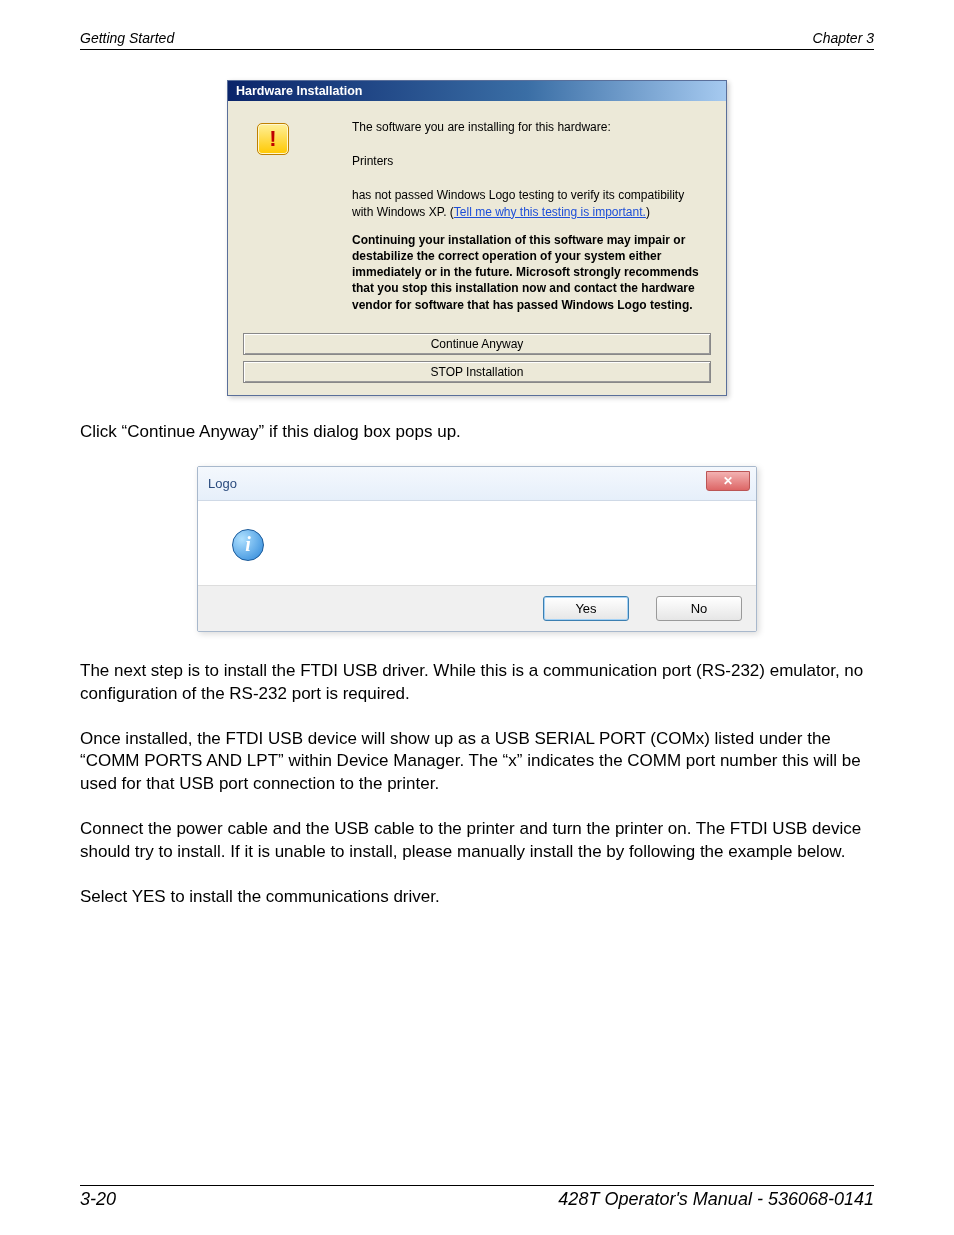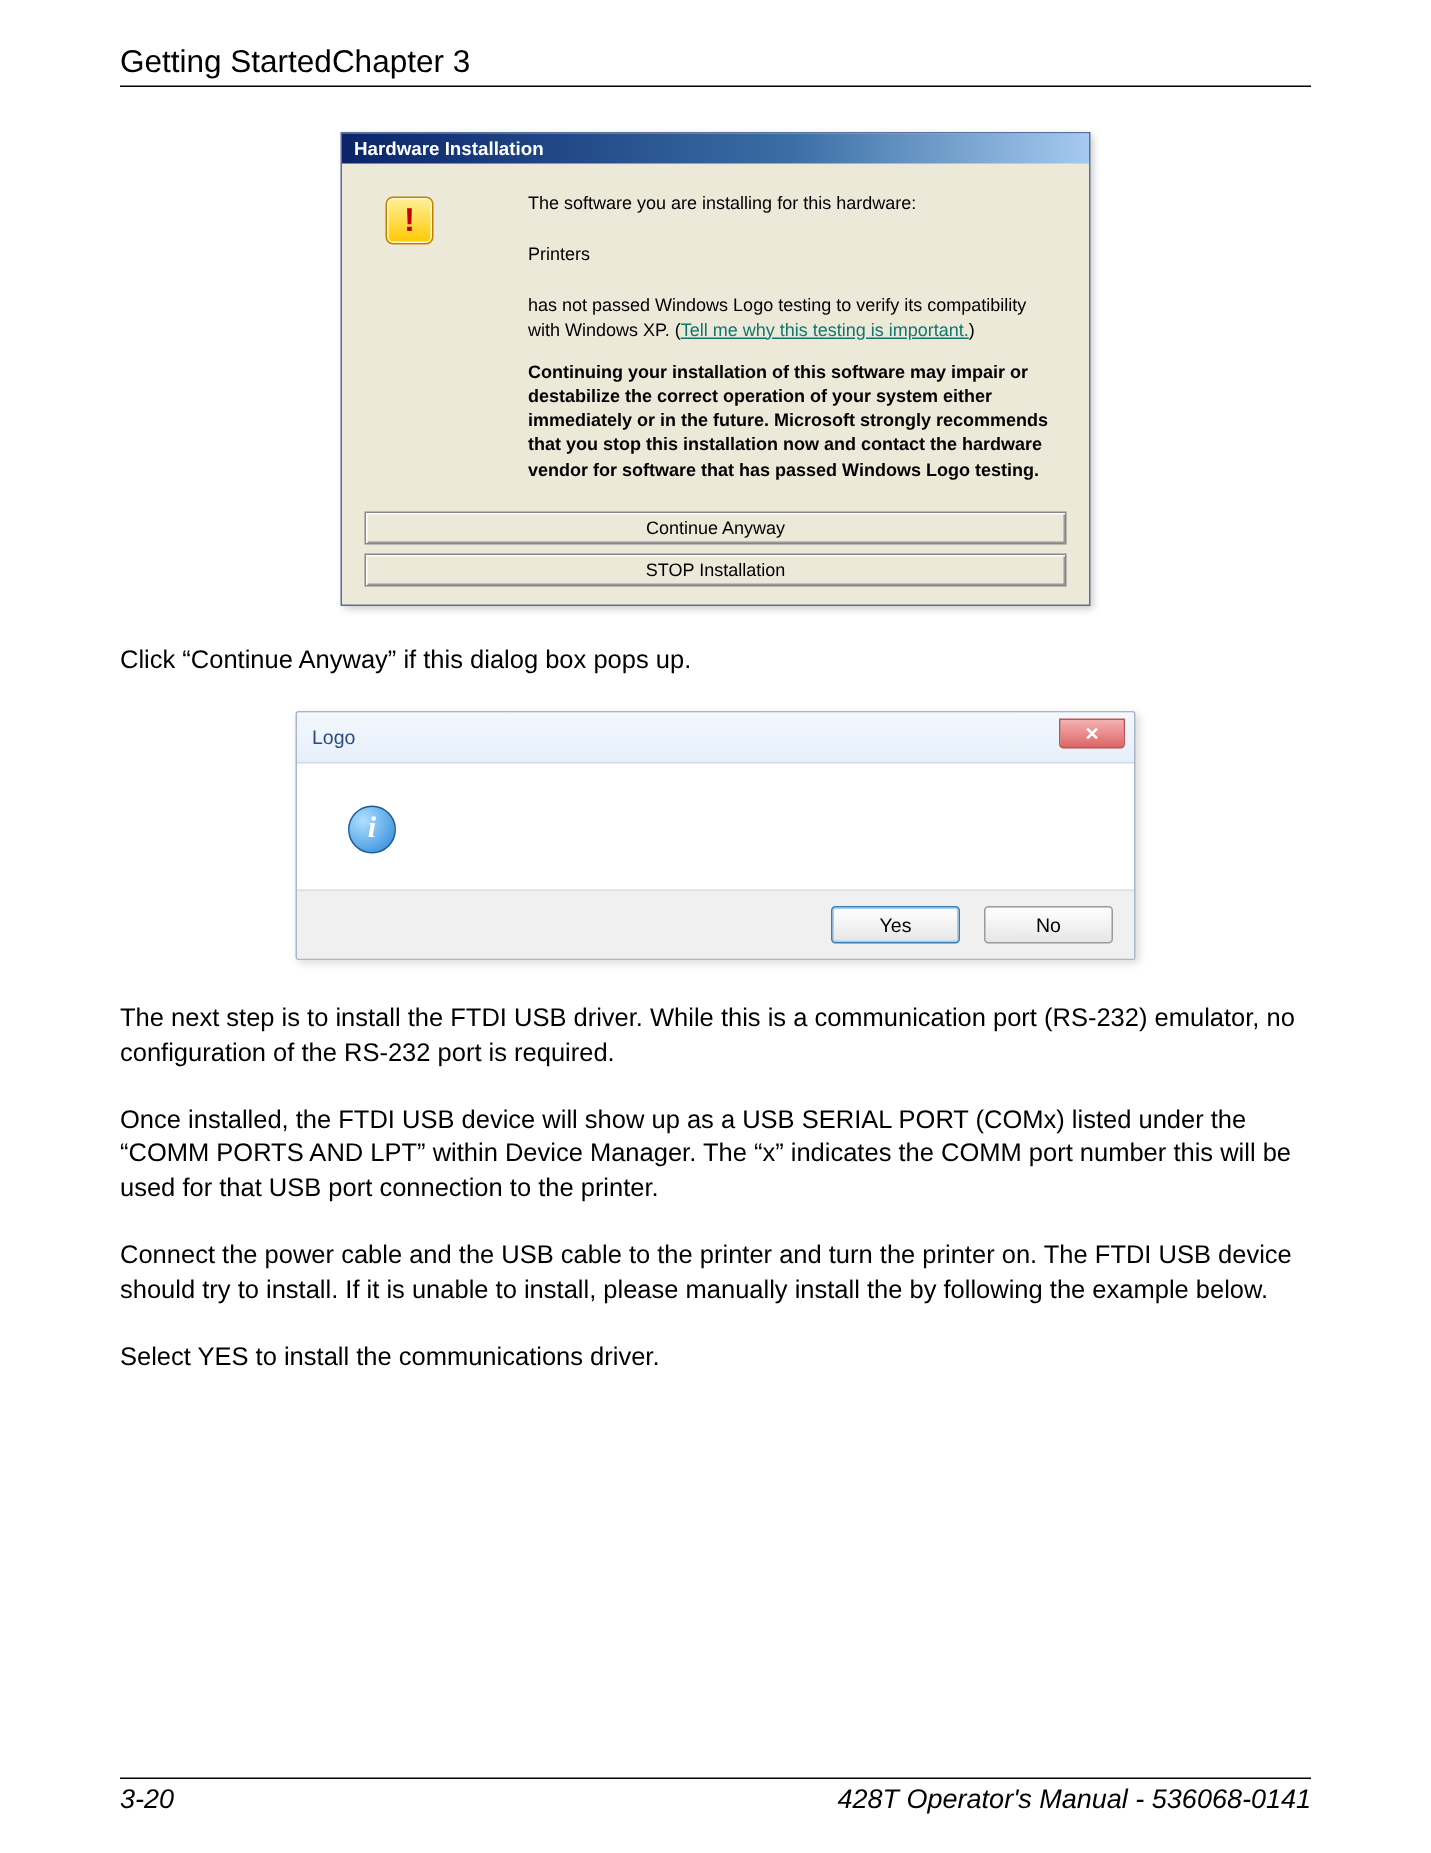--- a/index.html
+++ b/index.html
@@ -9,25 +9,26 @@
     font-family: Arial, Helvetica, sans-serif;
     color: #000;
     background: #fff;
     width: 954px;
     height: 1235px;
     position: relative;
     font-size: 17px;
   }
   .page-header {
     display: flex;
-    justify-content: flex-start;
+    justify-content: space-between;
+    font-style: italic;
     border-bottom: 1.5px solid #000;
     padding-bottom: 3px;
     margin-bottom: 30px;
-    font-size: 21px;
+    font-size: 14px;
   }
   .page-footer {
     position: absolute;
     bottom: 25px;
     left: 80px;
     right: 80px;
     display: flex;
     justify-content: space-between;
     font-style: italic;
     border-top: 1.5px solid #000;
@@ -66,21 +67,21 @@
     width: 32px; height: 32px;
     background: linear-gradient(to bottom, #fff099, #ffc800);
     border: 1px solid #c08000;
     border-radius: 5px;
     display:flex; align-items:center; justify-content:center;
     color:#c00000; font-weight:bold; font-size:22px;
     box-shadow: inset 0 0 0 1px #fff8d0;
   }
   .dlg1-textcol { flex:1; padding-right:15px; line-height:1.35;margin-left:44px;}
   .dlg1 .spacer { height: 18px; }
-  .dlg1 a { color: #0f766e; text-decoration: underline; }
+  .dlg1 a { color: #1d4ed8; text-decoration: underline; }
   .dlg1-bold { font-weight: bold; margin-top:12px;}
   .dlg1-btnrow {
     display:flex; justify-content:flex-end; gap:6px;
     padding: 10px 15px 12px 15px;
     flex-direction: column;
   }
   .dlg1-btn {
     min-width: 110px;
     background: #ece9d8;
     border: 1px solid #888;
@@ -130,21 +131,21 @@
     background: radial-gradient(circle at 30% 30%, #aee0ff, #2a85d8);
     border:1px solid #1a5a9a;
     display:flex; align-items:center; justify-content:center;
     color:#fff; font-family: Georgia, serif; font-style: italic;
     font-weight:bold; font-size:20px;
   }
   .dlg2-text { flex:1; padding-left:8px; padding-top:2px; line-height:1.35;}
   .dlg2-footer {
     background: #f0f0f0;
     border-top: 1px solid #ddd;
-    display:flex; justify-content:flex-end; gap:16px;
+    display:flex; justify-content:flex-end; gap:27px;
     padding: 10px 14px;
   }
   .dlg2-btn {
     min-width: 86px;
     background: linear-gradient(to bottom, #fff, #e6e6e6);
     border: 1px solid #9a9a9a;
     border-radius: 3px;
     padding: 4px 10px;
     font-family: "Segoe UI", Tahoma, Arial, sans-serif;
     font-size: 13px;

